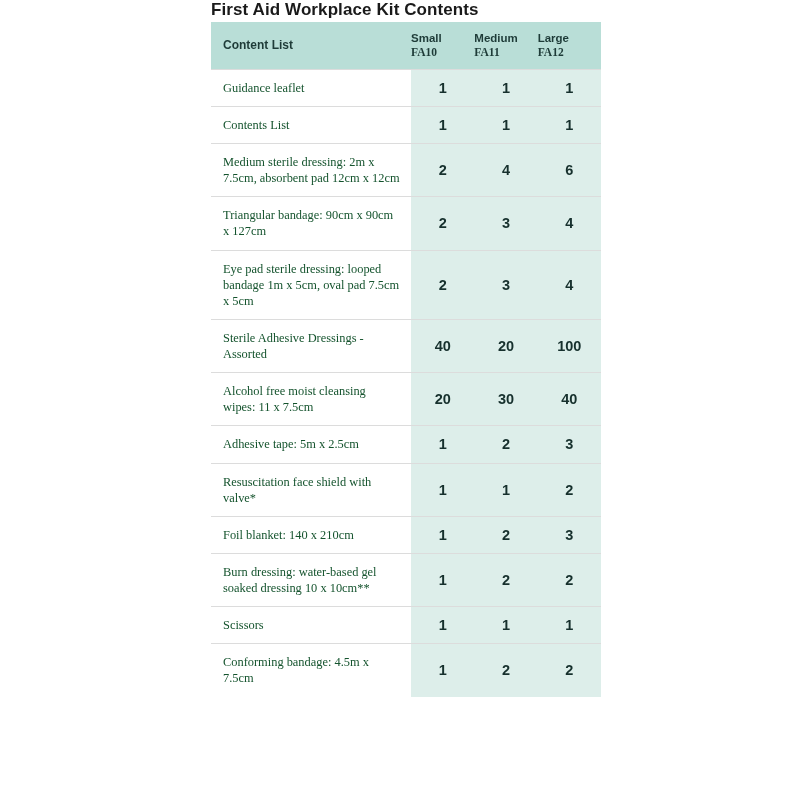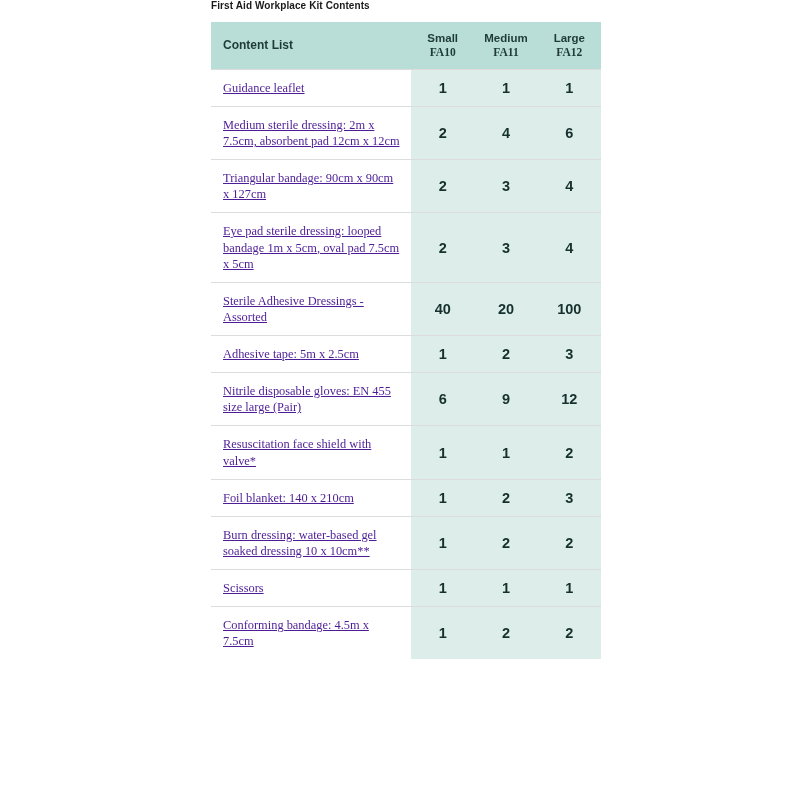--- a/index.html
+++ b/index.html
@@ -16,21 +16,21 @@
     width: 812px;
     height: 812px;
     background: #ffffff;
   }
   .doc-title {
     position: absolute;
     left: 211px;
     top: 0px;
     font-family: "Liberation Sans", sans-serif;
     font-weight: bold;
-    font-size: 10px;
+    font-size: 17px;
     color: #1a1a1a;
     letter-spacing: 0.1px;
   }
   table.kit-table {
     position: absolute;
     left: 211px;
     top: 22px;
     width: 390px;
     border-collapse: collapse;
     table-layout: fixed;
@@ -47,38 +47,37 @@
     vertical-align: middle;
     padding: 9px 0 9px 0;
     border: none;
   }
   thead th.head-name {
     text-align: left;
     padding-left: 12px;
     font-size: 12px;
   }
   thead th.head-qty {
-    text-align: center;
+    text-align: left;
     line-height: 1.25;
   }
   thead th.head-qty .sz { display: block; }
   thead th.head-qty .code { display: block; font-family: Liberation Serif, serif; }
 
   tbody td {
     border-top: 1px solid #dcdcdc;
     font-size: 12.4px;
     color: #222222;
     vertical-align: middle;
   }
   tbody td.name {
     background: #ffffff;
     padding: 10px 10px 10px 12px;
     line-height: 1.3;
-    color: #4c1d95;
-    text-decoration: underline;
+    color: #14532d;
   }
   tbody td.qty {
     background: #ddeeea;
     text-align: center;
     font-family: "Liberation Sans", sans-serif;
     font-weight: bold;
     font-size: 14.5px;
     color: #16302d;
     padding: 10px 0;
   }
@@ -115,20 +114,26 @@
       </tr>
     </thead>
     <tbody id="table-body">
         <tr>
           <td class="name">Guidance leaflet</td>
           <td class="qty">1</td>
           <td class="qty">1</td>
           <td class="qty">1</td>
         </tr>
         <tr>
+          <td class="name">Contents List</td>
+          <td class="qty">1</td>
+          <td class="qty">1</td>
+          <td class="qty">1</td>
+        </tr>
+        <tr>
           <td class="name">Medium sterile dressing: 2m x 7.5cm, absorbent pad 12cm x 12cm</td>
           <td class="qty">2</td>
           <td class="qty">4</td>
           <td class="qty">6</td>
         </tr>
         <tr>
           <td class="name">Triangular bandage: 90cm x 90cm x 127cm</td>
           <td class="qty">2</td>
           <td class="qty">3</td>
           <td class="qty">4</td>
@@ -139,30 +144,30 @@
           <td class="qty">3</td>
           <td class="qty">4</td>
         </tr>
         <tr>
           <td class="name">Sterile Adhesive Dressings - Assorted</td>
           <td class="qty">40</td>
           <td class="qty">20</td>
           <td class="qty">100</td>
         </tr>
         <tr>
+          <td class="name">Alcohol free moist cleansing wipes: 11 x 7.5cm</td>
+          <td class="qty">20</td>
+          <td class="qty">30</td>
+          <td class="qty">40</td>
+        </tr>
+        <tr>
           <td class="name">Adhesive tape: 5m x 2.5cm</td>
           <td class="qty">1</td>
           <td class="qty">2</td>
           <td class="qty">3</td>
-        </tr>
-        <tr>
-          <td class="name">Nitrile disposable gloves: EN 455 size large  (Pair)</td>
-          <td class="qty">6</td>
-          <td class="qty">9</td>
-          <td class="qty">12</td>
         </tr>
         <tr>
           <td class="name">Resuscitation face shield with valve*</td>
           <td class="qty">1</td>
           <td class="qty">1</td>
           <td class="qty">2</td>
         </tr>
         <tr>
           <td class="name">Foil blanket: 140 x 210cm</td>
           <td class="qty">1</td>

